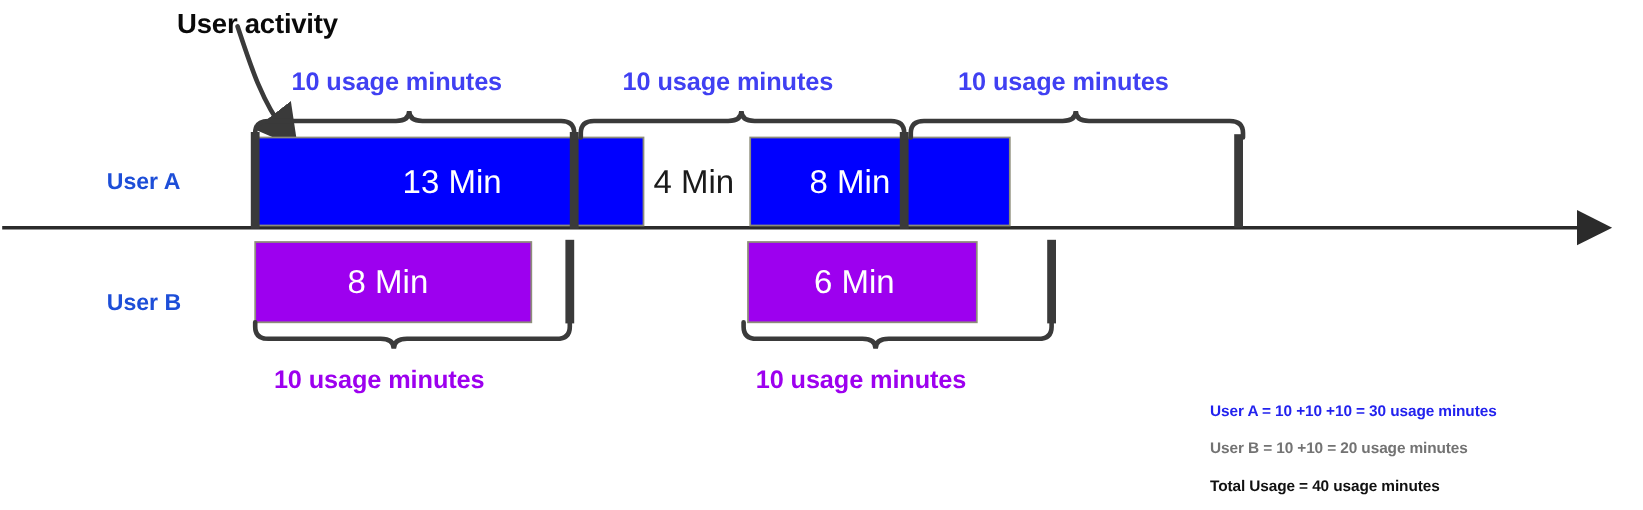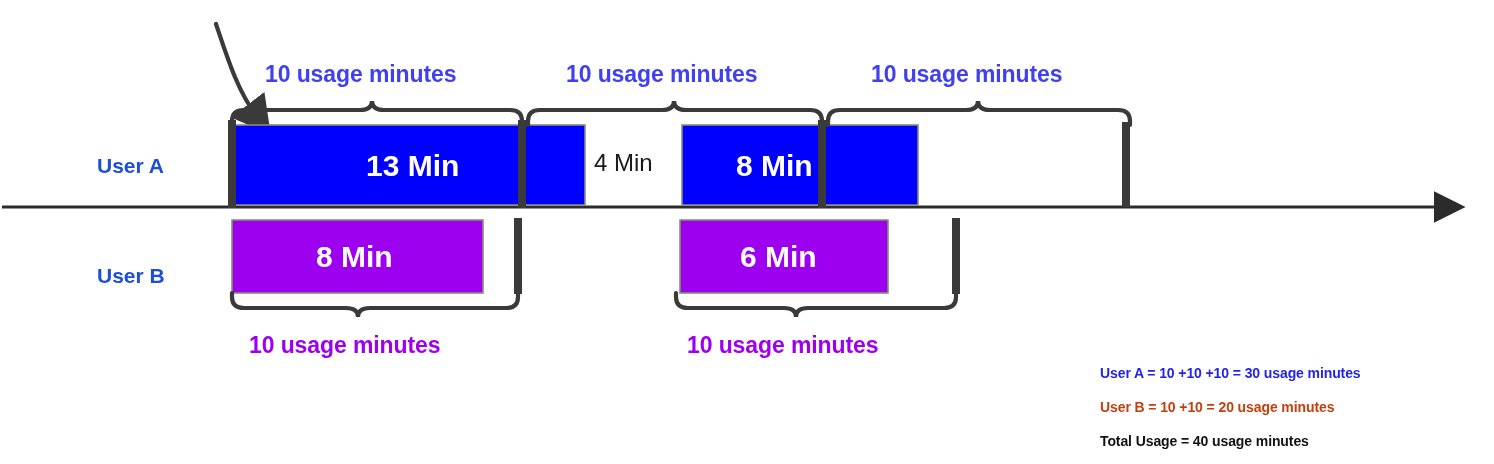--- a/index.html
+++ b/index.html
@@ -53,42 +53,42 @@
   .lbl-purple {
     font-weight: bold;
     color: #9d00ef;
     font-size: 23px;
     letter-spacing: -0.1px;
   }
   .bar-text {
     position: absolute;
     color: #ffffff;
     font-size: 30px;
-    font-weight: bold;
+    font-weight: normal;
     white-space: nowrap;
     line-height: 1;
   }
   .gap-text {
     position: absolute;
     color: #1a1a1a;
-    font-size: 24px;
+    font-size: 30px;
     font-weight: normal;
     white-space: nowrap;
     line-height: 1;
   }
   .legend-line {
     position: absolute;
     font-weight: bold;
     font-size: 14px;
     white-space: nowrap;
     line-height: 1;
     letter-spacing: -0.1px;
   }
   .legend-a { color: #2222ee; }
-  .legend-b { color: #c2410c; }
+  .legend-b { color: #737373; }
   .legend-t { color: #111111; }
 </style>
 </head>
 <body>
 
 <div id="stage">
 
   <svg id="svg-layer" viewBox="0 0 1494 464">
     <defs>
       <marker id="arrowEnd" markerWidth="12" markerHeight="12" refX="2" refY="5" orient="auto" markerUnits="strokeWidth">
@@ -140,20 +140,21 @@
     </g>
 
     <g fill="none" stroke="#3a3a3a" stroke-width="4.2" stroke-linecap="round">
       <path d="M232,293 L232,297 Q232,308 244,308 L346,308 Q358,308 358,317 Q358,308 370,308 L506,308 Q518,308 518,297 L518,293"></path>
     </g>
     <g fill="none" stroke="#3a3a3a" stroke-width="4.2" stroke-linecap="round">
       <path d="M676,293 L676,297 Q676,308 688,308 L784,308 Q796,308 796,317 Q796,308 808,308 L944,308 Q956,308 956,297 L956,293"></path>
     </g>
   </svg>
 
+  <div class="txt lbl-bold-black" style="left:161px; top:10px;">User activity</div>
 
   <div class="txt lbl-row" style="left:97px; top:155px;">User A</div>
 
   <div class="txt lbl-row" style="left:97px; top:265px;text-align:center;">User B</div>
 
   <div class="bar-text" style="left:366px; top:151px;">13 Min</div>
 
   <div class="bar-text" style="left:736px; top:151px;">8 Min</div>
 
   <div class="gap-text" style="left:594px; top:151px;">4 Min</div>

